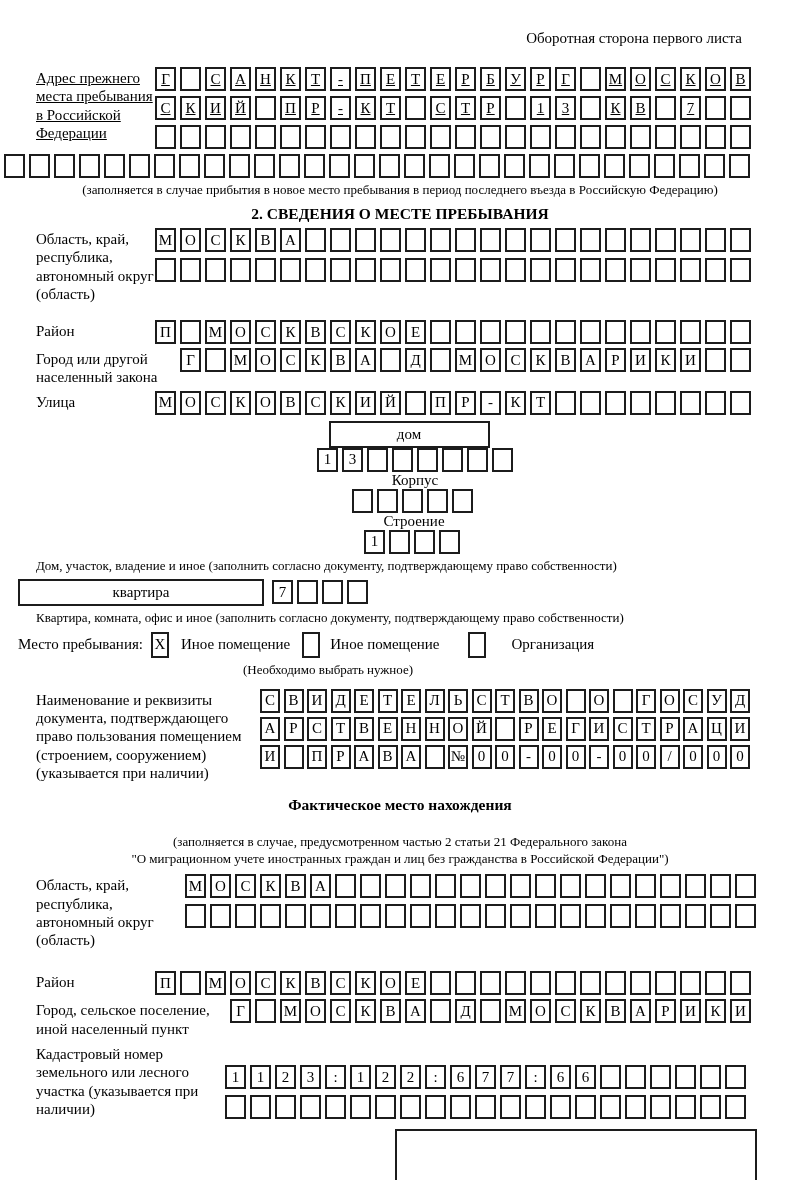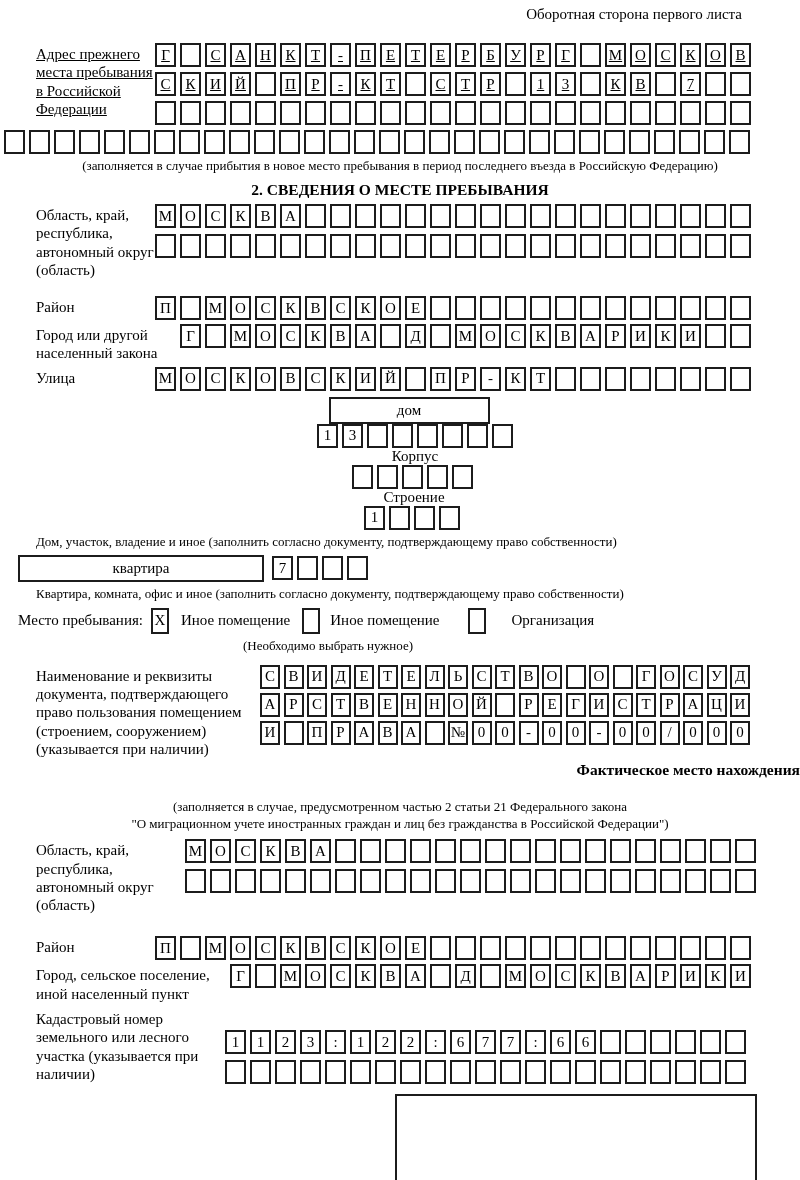--- a/index.html
+++ b/index.html
@@ -5,21 +5,21 @@
   * { margin:0; padding:0; box-sizing:border-box; }
   html,body { background:#ffffff; }
   body {
     width:800px; height:1180px;
     font-family:"Liberation Serif","DejaVu Serif",serif;
     color:#000; position:relative; overflow:hidden;
   }
   .page { width:800px; height:1180px; position:relative; }
 
   .header-note {
-    padding-top:6px; padding-right:58px;
+    padding-top:30px; padding-right:58px;
     text-align:right; font-size:15px;
   }
 
   .form-line { display:flex; align-items:flex-start; padding-left:36px; }
   .lbl { font-size:15px; line-height:1.22; flex:none; padding-top:2px; }
   .w119 { width:119px; } .w144 { width:144px; } .w149 { width:149px; }
   .w194 { width:194px; } .w189 { width:189px; } .w224 { width:224px; }
 
   .rows { display:flex; flex-direction:column; gap:5px; }
   .boxrow { display:flex; gap:4px; }
@@ -447,21 +447,21 @@
           <div class="cell">0</div>
           <div class="cell">0</div>
           <div class="cell">/</div>
           <div class="cell">0</div>
           <div class="cell">0</div>
           <div class="cell">0</div>
         </div>
     </div>
   </div>
 
-  <div class="sec-title" style="margin-top:3px;text-align:right;">Фактическое место нахождения</div>
+  <div class="sec-title" style="margin-top:14px;">Фактическое место нахождения</div>
   <div class="caption" style="margin-top:20px;">(заполняется в случае, предусмотренном частью 2 статьи 21 Федерального закона</div>
   <div class="caption" style="margin-top:1px;">"О миграционном учете иностранных граждан и лиц без гражданства в Российской Федерации")</div>
 
   <div class="form-line" style="margin-top:7px;">
     <div class="lbl w149">Область, край, республика, автономный округ (область)</div>
     <div class="rows" style="gap:6px;">
       <div class="boxrow">
           <div class="cell">М</div>
           <div class="cell">О</div>
           <div class="cell">С</div>

